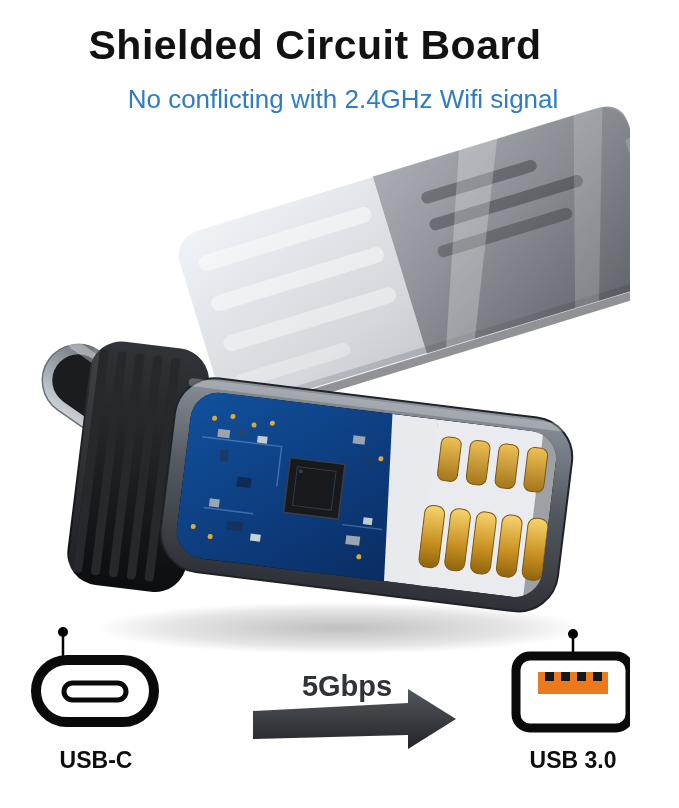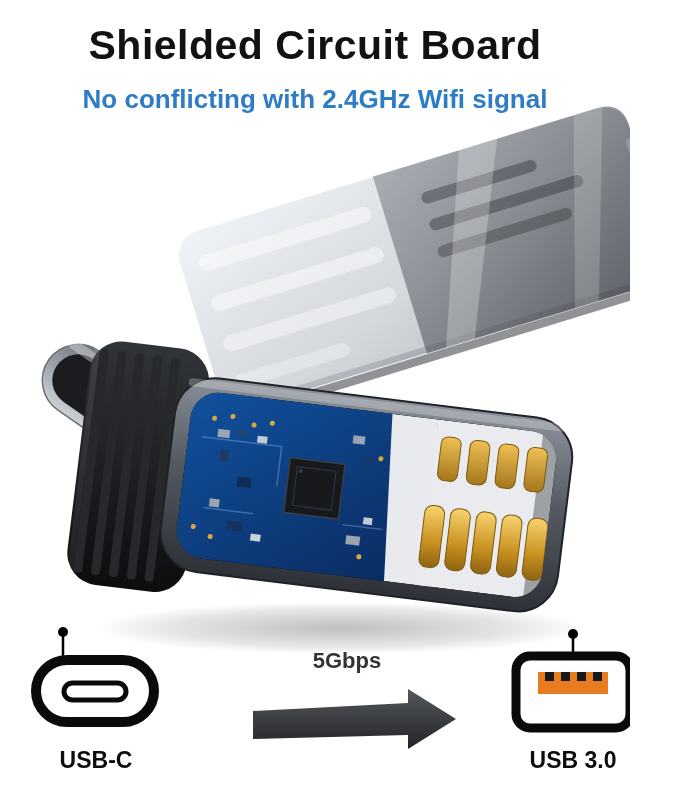--- a/index.html
+++ b/index.html
@@ -6,27 +6,27 @@
   .stage{
     position:relative;width:630px;height:808px;background:#ffffff;overflow:hidden;
     font-family:"Liberation Sans", sans-serif;
   }
   .title{
     position:absolute;top:22px;left:0;width:100%;text-align:center;
     font-size:41px;font-weight:700;color:#121212;letter-spacing:.5px;
   }
   .subtitle{
     position:absolute;top:84px;left:0;width:100%;text-align:center;
-    font-size:26px;font-weight:700;color:#2d7cc5;
+    font-size:26px;font-weight:400;color:#2d7cc5;padding-left:28px;
   }
   .scene{position:absolute;top:0;left:0;}
   .label{position:absolute;text-align:center;font-weight:700;color:#0d0d0d;font-size:23px;}
   .lbl-usbc{left:35px;width:122px;top:747px;}
   .lbl-usba{left:512px;width:122px;top:747px;}
-  .lbl-speed{left:287px;width:120px;top:648px;font-size:22px;color:#303338;}
+  .lbl-speed{left:287px;width:120px;top:670px;font-size:29px;color:#303338;}
 </style>
 </head>
 <body>
 
 <div class="stage">
 
   <div class="title">Shielded Circuit Board</div>
   <div class="subtitle">No conflicting with 2.4GHz Wifi signal</div>
 
   <svg class="scene" width="679" height="808" viewBox="0 0 679 808">

